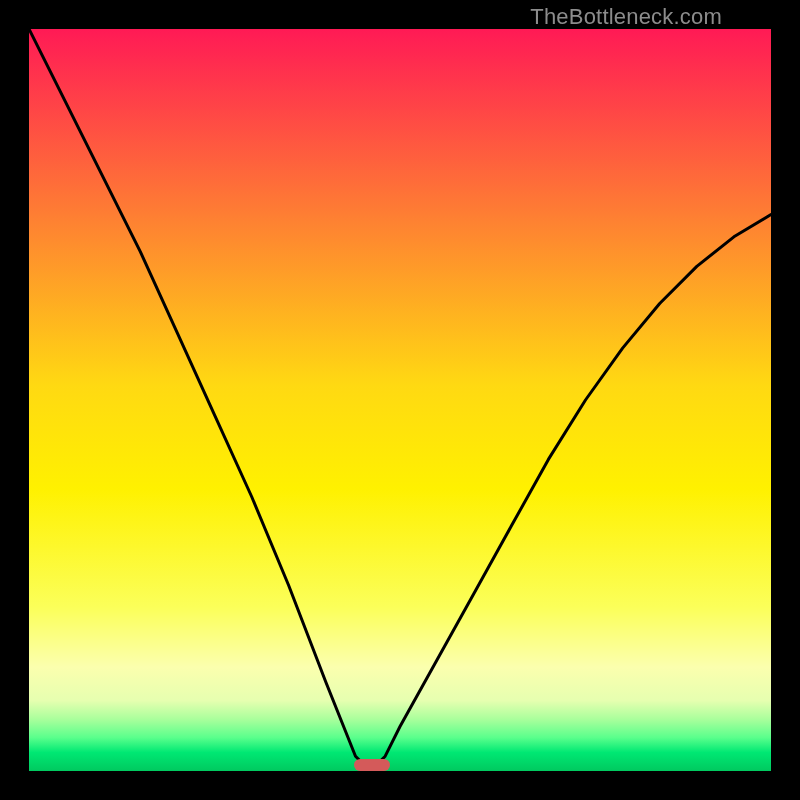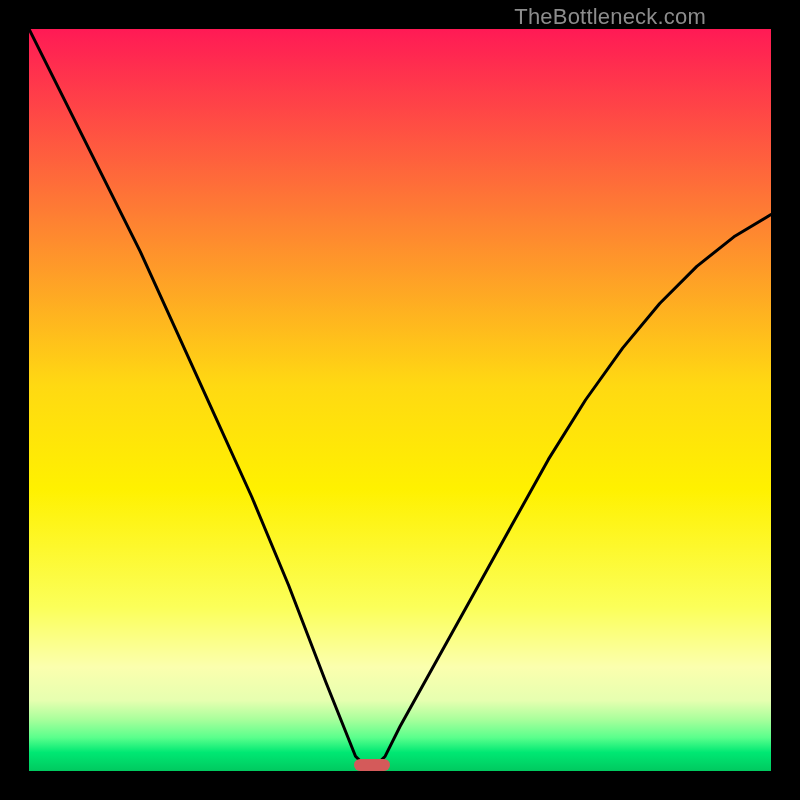--- a/index.html
+++ b/index.html
@@ -9,20 +9,21 @@
     height: 800px;
     background: #000;
     overflow: hidden;
     font-family: Arial, Helvetica, sans-serif;
   }
   .frame {
     position: relative;
     width: 718px;
     height: 800px;
     background: #000;
+    padding-left: 16px;
   }
   .watermark {
     position: absolute;
     top: 4px;
     right: 12px;
     color: #8c8c8c;
     font-size: 22px;
     letter-spacing: 0.2px;
     z-index: 5;
   }

